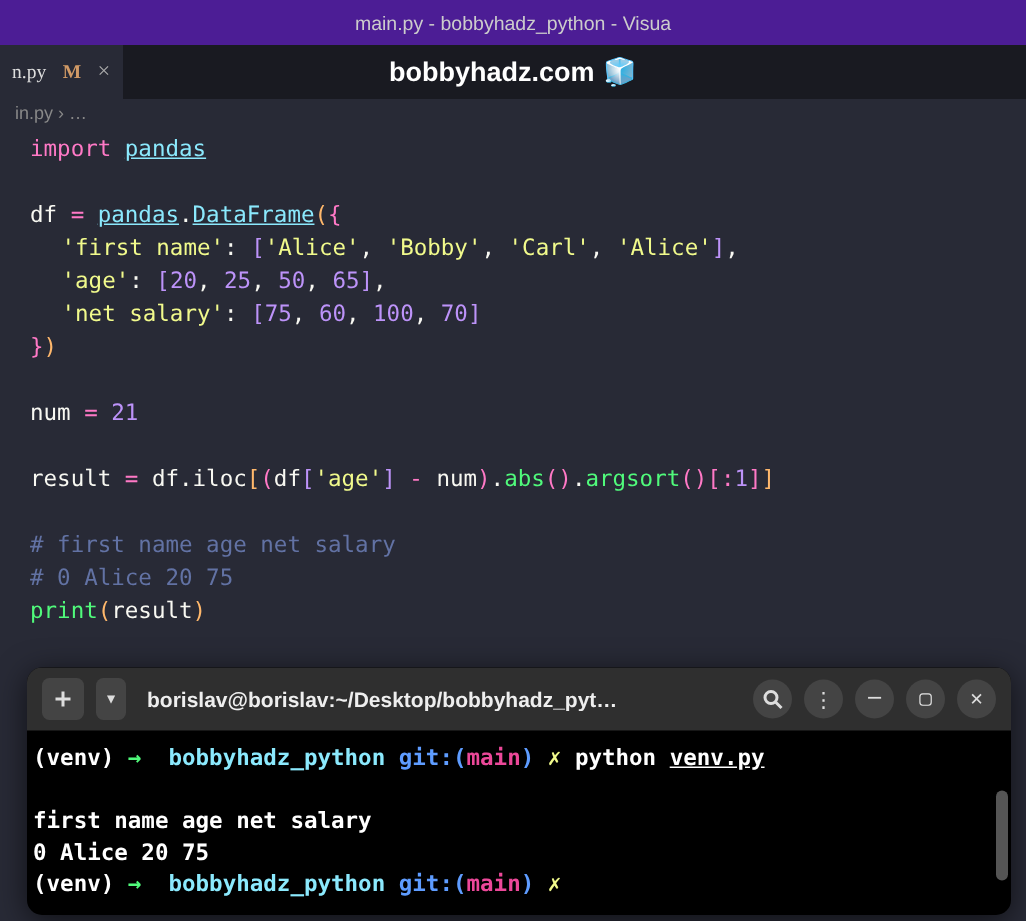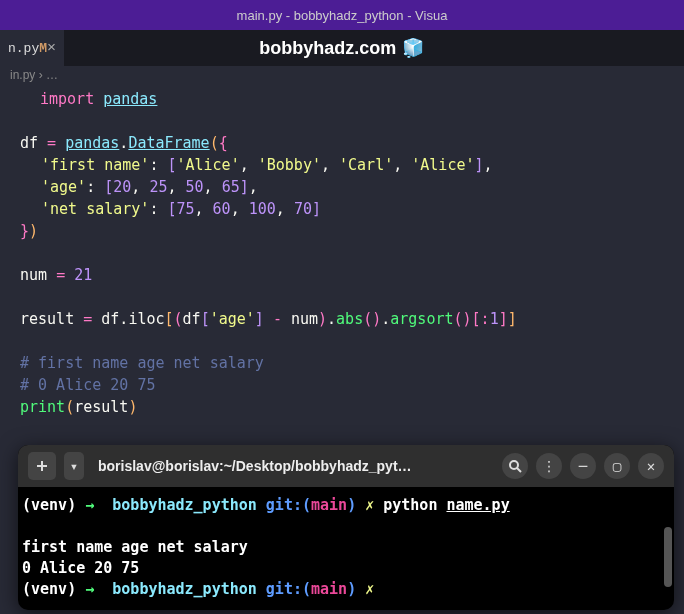--- a/index.html
+++ b/index.html
@@ -28,24 +28,24 @@
     height: 36px;
     display: flex;
     align-items: stretch;
     position: relative;
   }
   .tab {
     background: #282a36;
     display: flex;
     align-items: center;
     padding: 0 8px;
-    gap: 0;
+    gap: 11px;
     font-size: 13px;
     color: #ddd;
-    font-family: Liberation Mono, monospace;
+    font-family: Liberation Serif, serif;
   }
   .tab .mod { color: #d19a66; font-weight: bold; }
   .tab .close { color: #aaa; cursor: pointer; font-size: 15px;}
   .overlay-title {
     position: absolute;
     left: 0; right: 0;
     display: flex;
     justify-content: center;
     align-items: center;
     height: 36px;
@@ -62,21 +62,21 @@
     padding: 2px 10px;
     font-size: 12px;
     color: #888;
     font-family: sans-serif;
   }
   .editor {
     padding: 4px 0 0 20px;
     line-height: 22px;
     font-size: 15px;
   }
-  .tok-kw { color: #ff79c6; margin-left: 20px; }
+  .tok-kw { color: #ff79c6; }
   .tok-mod { color: #8be9fd; text-decoration: underline; }
   .tok-var { color: #f8f8f2; }
   .tok-op { color: #ff79c6; }
   .tok-cls { color: #8be9fd; text-decoration: underline; }
   .tok-paren { color: #ffb86c; }
   .tok-paren2 { color: #bd93f9; }
   .tok-brace { color: #ff79c6; }
   .tok-str { color: #f1fa8c; }
   .tok-num { color: #bd93f9; }
   .tok-punc { color: #f8f8f2; }
@@ -214,21 +214,21 @@
     <div class="term-btn circle">✕</div>
   </div>
   <div class="term-body">
     <div>
       <span class="t-white">(venv)</span>
       <span class="t-green">→</span>&nbsp;
       <span class="t-cyan">bobbyhadz_python</span>
       <span class="t-blue">git:(</span><span class="t-red">main</span><span class="t-blue">)</span>
       <span class="t-yellow">✗</span>
       <span class="t-white">python</span>
-      <span class="t-white t-ul">name.py</span>
+      <span class="t-white t-ul">venv.py</span>
     </div>
     <div>&nbsp;</div>
     <div class="t-white">  first name  age  net salary</div>
     <div class="t-white">0      Alice   20          75</div>
     <div>
       <span class="t-white">(venv)</span>
       <span class="t-green">→</span>&nbsp;
       <span class="t-cyan">bobbyhadz_python</span>
       <span class="t-blue">git:(</span><span class="t-red">main</span><span class="t-blue">)</span>
       <span class="t-yellow">✗</span>

